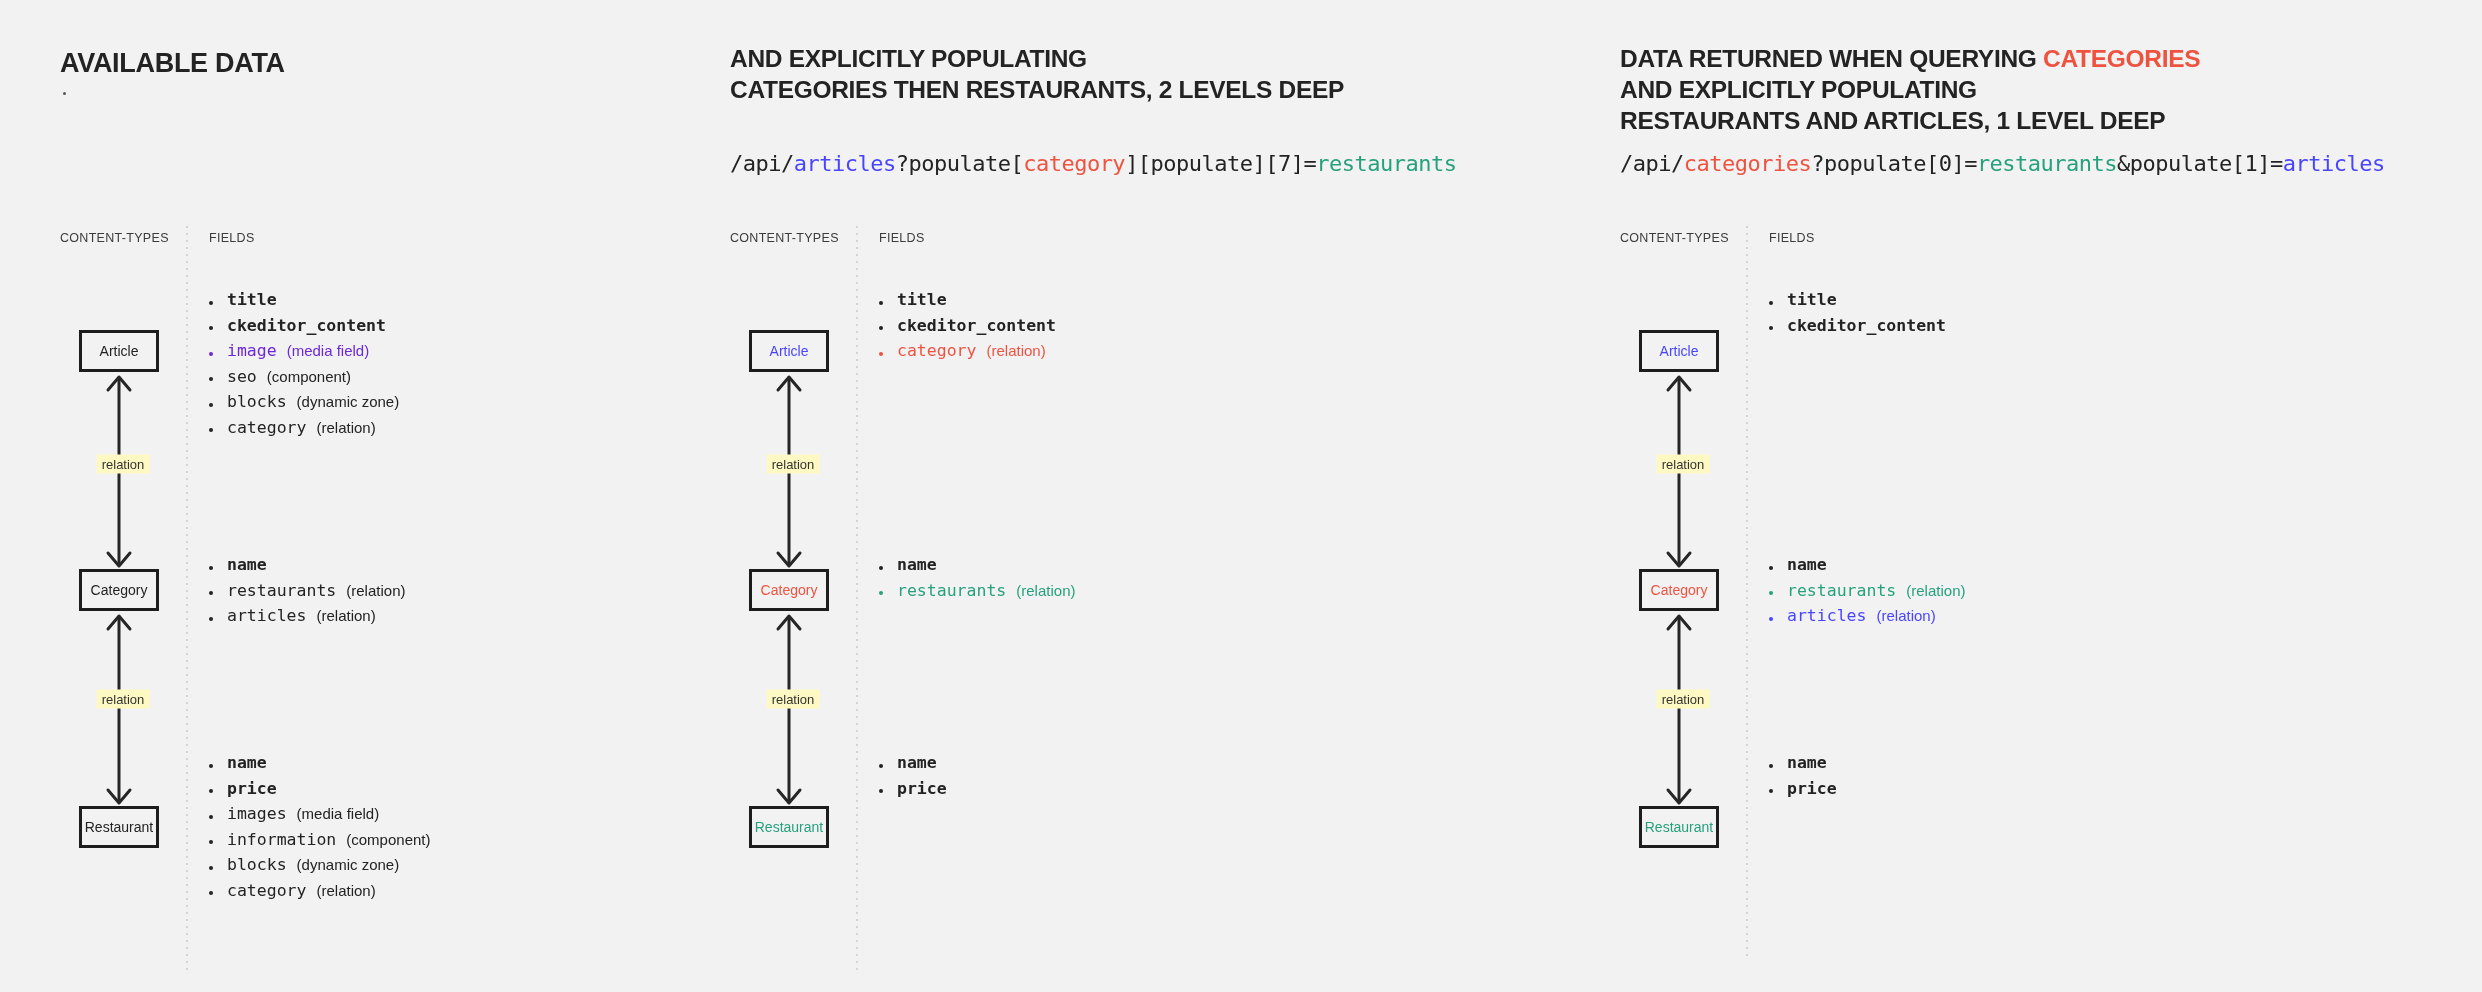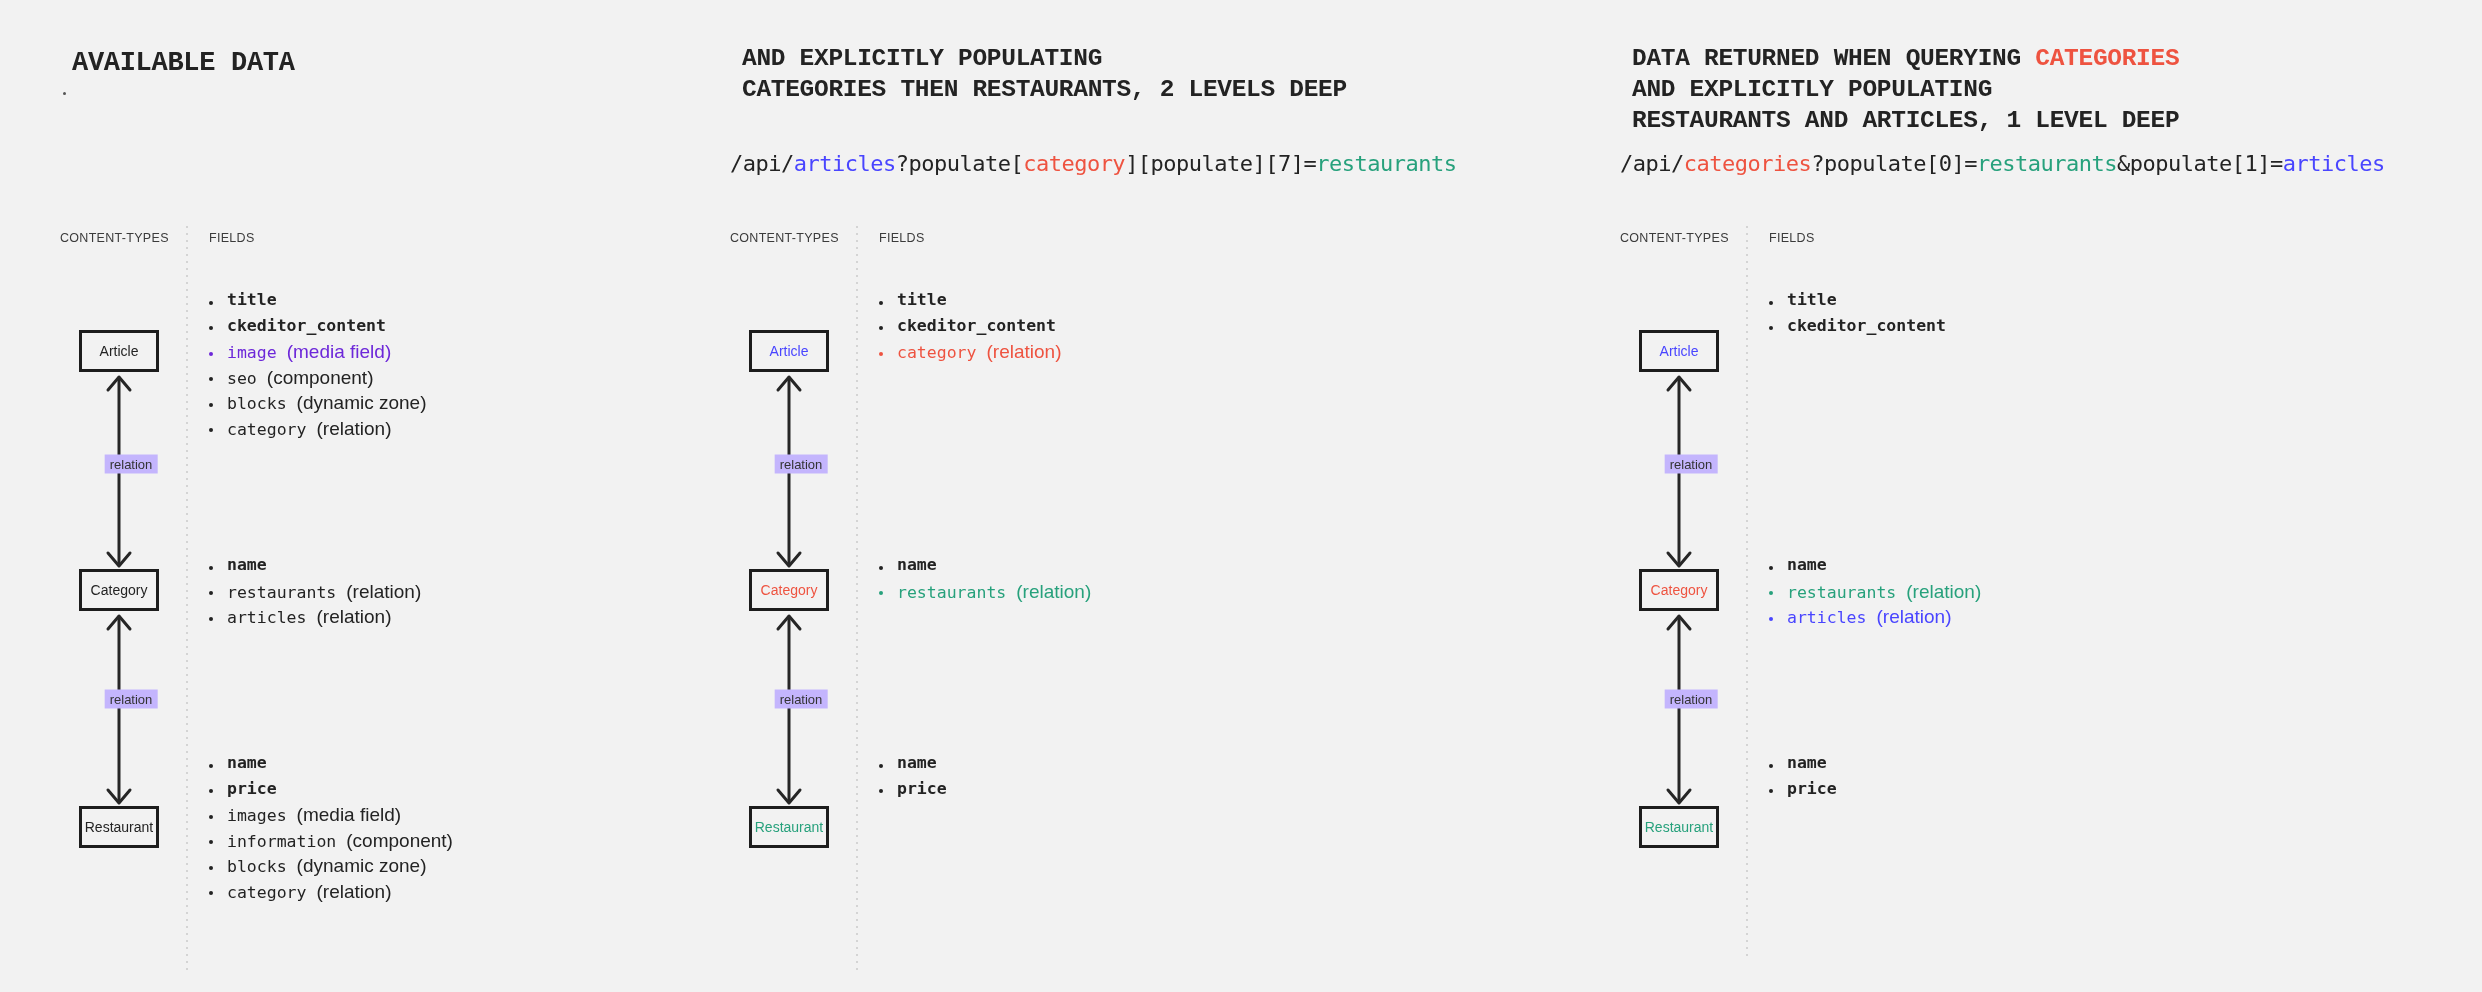--- a/index.html
+++ b/index.html
@@ -4,22 +4,22 @@
 <style>
   html,body{margin:0;padding:0;}
   body{background:#f2f2f2;font-family:"Liberation Sans",sans-serif;}
   #screen{position:relative;width:2482px;height:992px;background:#f2f2f2;overflow:hidden;}
 
   .panel{position:absolute;top:0;width:680px;height:992px;}
   #panel-0{left:60px;}
   #panel-1{left:730px;}
   #panel-2{left:1620px;}
 
-  .panel-title{position:absolute;top:27px;left:12px;font-weight:bold;font-size:24.5px;line-height:31px;
-    color:#1f1f1f;letter-spacing:-0.3px;white-space:nowrap;font-family:Liberation Mono, monospace;}
+  .panel-title{position:absolute;top:27px;left:0;font-weight:bold;font-size:24.5px;line-height:31px;
+    color:#1f1f1f;letter-spacing:-0.3px;white-space:nowrap;}
   .panel-title.big{top:30px;font-size:27px;}
   .title-line{display:block;}
 
   .notes{position:absolute;top:84px;left:3px;width:555px;font-size:12.8px;line-height:19px;color:#2d2d2d;}
   .note-row{display:flex;}
   .note-dot{flex:0 0 auto;width:3px;height:3px;border-radius:50%;background:#555;margin:8px 12px 0 0;}
   .note-text{white-space:pre-line;}
   .note-text b{font-weight:bold;}
 
   .api{position:absolute;top:151px;left:0;font-family:"DejaVu Sans Mono","Liberation Mono",monospace;
@@ -38,34 +38,34 @@
   .ctbox-wrap.r2{top:569px;}
   .ctbox-wrap.r3{top:806px;}
   .ctbox{border:3px solid #1d1d1d;background:#f2f2f2;padding:7px 1px;min-width:72px;text-align:center;
     font-size:14px;line-height:22px;color:#232323;box-sizing:content-box;white-space:nowrap;}
 
   .connector{position:absolute;left:0;width:118px;}
   .connector.c1{top:374px;height:195px;}
   .connector.c2{top:613px;height:193px;}
   .connector svg{display:block;}
 
-  .rel-label{position:absolute;left:71px;transform:translate(-50%,-50%);background:#c4b5fd;
+  .rel-label{position:absolute;left:63px;transform:translate(-50%,-50%);background:#fef9c3;
     padding:2px 5px;font-size:13px;color:#333;white-space:nowrap;}
   .rel-label.l1{top:464px;}
   .rel-label.l2{top:699px;}
 
   .fgroup{position:absolute;left:149px;width:520px;}
   .fgroup.g1{top:290px;}
   .fgroup.g2{top:555px;}
   .fgroup.g3{top:753px;}
   .frow{display:flex;align-items:baseline;height:25.5px;}
   .fdot{flex:0 0 auto;align-self:center;width:4px;height:4px;border-radius:50%;background:currentColor;margin-right:14px;}
   .fname{font-family:"DejaVu Sans Mono","Liberation Mono",monospace;font-size:16.5px;white-space:nowrap;}
   .fname.bold{font-weight:bold;}
-  .ftype{font-size:19px;margin-left:10px;white-space:nowrap;}
+  .ftype{font-size:15px;margin-left:10px;white-space:nowrap;}
 </style>
 </head>
 <body>
 
 <div id="screen">
 
   <section class="panel" id="panel-0">
     <h1 class="panel-title big">
         <span class="title-line"><span style="color: rgb(35, 35, 35);">AVAILABLE DATA</span></span>
       </h1>

